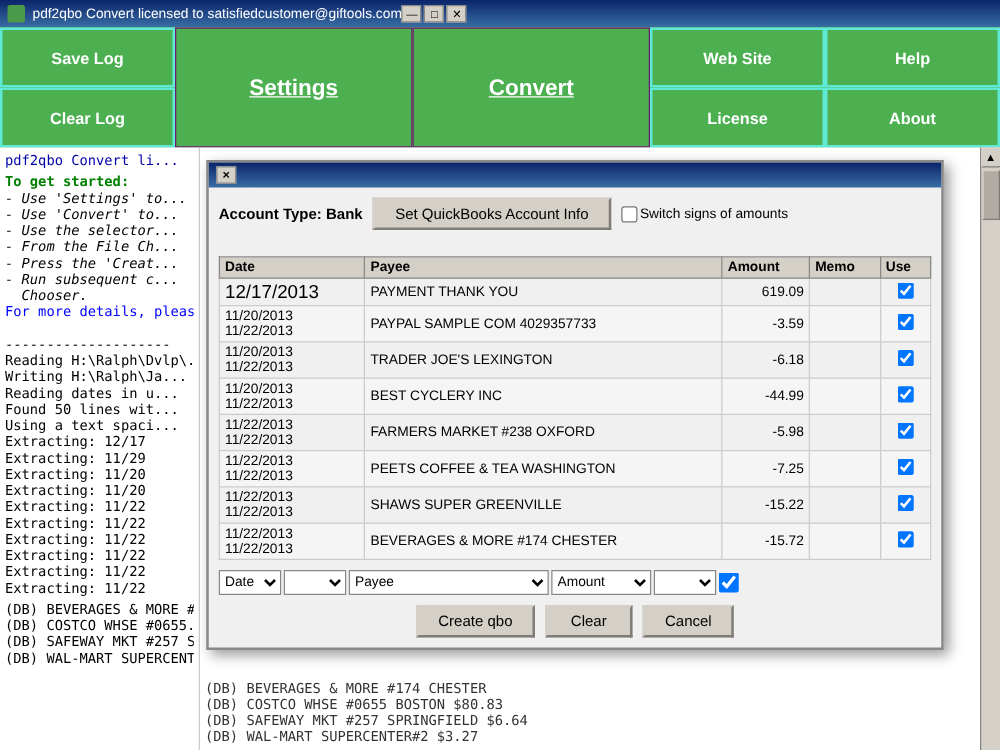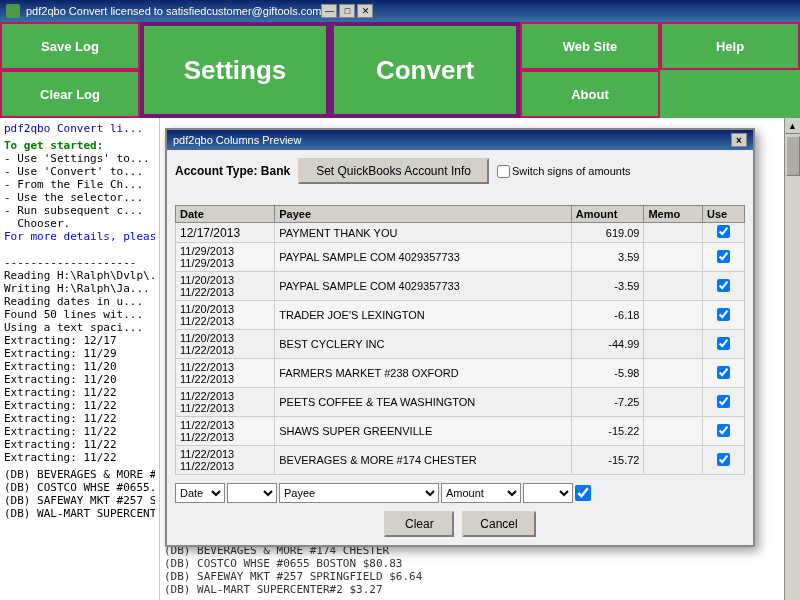--- a/index.html
+++ b/index.html
@@ -47,34 +47,35 @@
     
     #toolbar {
       background: #4caf50;
       display: grid;
       grid-template-columns: 140px 1fr 1fr 140px 140px;
       grid-template-rows: 48px 48px;
       height: 96px;
     }
     .toolbar-btn {
       background: #4caf50;
-      border: 2px solid #be185d;
+      border: 2px solid #5eead4;
       color: white;
       font-size: 14px;
       font-weight: bold;
       cursor: pointer;
       display: flex;
       align-items: center;
       justify-content: center;
       text-align: center;
     }
     .toolbar-btn.big {
       grid-row: span 2;
-      font-size: 26px;
-      border: 4px solid #701a75;
+      font-size: 18px;
+      border: 1px solid #701a75;
+      text-decoration: underline;
     }
     .toolbar-btn.small { font-size: 13px; }
 
     
     #content {
       display: flex;
       height: calc(600px - 22px - 96px);
       background: white;
     }
 
@@ -88,21 +89,21 @@
       border-right: 1px solid #ccc;
       font-family: monospace;
     }
     #log-panel .log-title {
       color: #0000aa;
       font-family: monospace;
       font-size: 11px;
       margin-bottom: 4px;
     }
     #log-panel .log-section-green { color: green; font-weight: bold; }
-    #log-panel .log-section-black { color: black; }
+    #log-panel .log-section-black { color: black; font-style: italic; }
     #log-panel .log-section-blue { color: blue; }
     #log-panel .log-line { white-space: nowrap; overflow: hidden; }
 
     
     #right-panel {
       flex: 1;
       position: relative;
       background: white;
     }
     #modal {
@@ -262,32 +263,34 @@
   </div>
 </div>
 
 <div id="toolbar">
   <div class="toolbar-btn small">Save Log</div>
   <div class="toolbar-btn big" style="grid-row: 1 / span 2; grid-column: 2;">Settings</div>
   <div class="toolbar-btn big" style="grid-row: 1 / span 2; grid-column: 3;">Convert</div>
   <div class="toolbar-btn small">Web Site</div>
   <div class="toolbar-btn small">Help</div>
   <div class="toolbar-btn small">Clear Log</div>
+  <div class="toolbar-btn small">License</div>
   <div class="toolbar-btn small">About</div>
 </div>
 
 <div id="content">
 
   <div id="log-panel">
     <div class="log-title">pdf2qbo Convert li<span>...</span></div>
     <div class="log-section-green log-line">To get started:</div>
     <div class="log-section-black log-line">- Use 'Settings' to...</div>
     <div class="log-section-black log-line">- Use 'Convert' to...</div>
+    <div class="log-section-black log-line">- Use the selector...</div>
     <div class="log-section-black log-line">- From the File Ch...</div>
-    <div class="log-section-black log-line">- Use the selector...</div>
+    <div class="log-section-black log-line">- Press the 'Creat...</div>
     <div class="log-section-black log-line">- Run subsequent c...</div>
     <div class="log-section-black log-line">&nbsp;&nbsp;Chooser.</div>
     <div class="log-section-blue log-line">For more details, pleas...</div>
     <div class="log-line">&nbsp;</div>
     <div class="log-line">--------------------</div>
     <div class="log-line">Reading H:\Ralph\Dvlp\...</div>
     <div class="log-line">Writing H:\Ralph\Ja...</div>
     <div class="log-line">Reading dates in u...</div>
     <div class="log-line">Found 50 lines wit...</div>
     <div class="log-line">Using a text spaci...</div>
@@ -311,21 +314,20 @@
 
     <div style="padding: 4px; font-family: monospace; font-size: 11px; color: #333; position: absolute; bottom: 0; left: 0; right: 16px;">
       <div>(DB) BEVERAGES &amp; MORE #174 CHESTER</div>
       <div>(DB) COSTCO WHSE #0655 BOSTON $80.83</div>
       <div>(DB) SAFEWAY MKT #257 SPRINGFIELD $6.64</div>
       <div>(DB) WAL-MART SUPERCENTER#2 $3.27</div>
     </div>
 
     <div id="modal">
       <div id="modal-titlebar">
-        <span id="modal-title-text">pdf2qbo Columns Preview</span>
         <div id="modal-close">×</div>
       </div>
       <div id="modal-body">
 
         <div id="account-type-row">
           <span id="account-type-label"><strong>Account Type:</strong>&nbsp;<span>Bank</span></span>
           <button class="action-btn">Set QuickBooks Account Info</button>
           <label class="checkbox-label">
             <input type="checkbox" style="">
             <span>Switch signs of amounts</span>
@@ -337,33 +339,23 @@
             <tr>
               <th>Date</th>
               <th>Payee</th>
               <th class="amount-col">Amount</th>
               <th>Memo</th>
               <th class="use-col">Use</th>
             </tr>
           </thead>
           <tbody id="table-body">
           <tr>
-                <td style="font-size: 12px;">12/17/2013</td>
+                <td style="font-size: 15px;">12/17/2013</td>
                 <td>PAYMENT THANK YOU</td>
                 <td class="amount-col">619.09</td>
-                <td style="min-width: 30px;"></td>
-                <td class="use-col"><input type="checkbox" checked="" style=""></td>
-              </tr>
-              <tr>
-                <td style="font-size: 11px;">
-                  <div>11/29/2013</div>
-                  <div>11/29/2013</div>
-                </td>
-                <td>PAYPAL SAMPLE COM  4029357733</td>
-                <td class="amount-col">3.59</td>
                 <td style="min-width: 30px;"></td>
                 <td class="use-col"><input type="checkbox" checked="" style=""></td>
               </tr>
               <tr>
                 <td style="font-size: 11px;">
                   <div>11/20/2013</div>
                   <div>11/22/2013</div>
                 </td>
                 <td>PAYPAL SAMPLE COM  4029357733</td>
                 <td class="amount-col">-3.59</td>
@@ -447,20 +439,21 @@
           <select class="col-select col-select-medium">
             <option>Amount</option>
           </select>
           <select class="col-select col-select-narrow">
             <option></option>
           </select>
           <input type="checkbox" class="col-checkbox" checked="" style="">
         </div>
 
         <div id="action-row">
+          <button class="action-btn">Create qbo</button>
           <button class="action-btn">Clear</button>
           <button class="action-btn">Cancel</button>
         </div>
       </div>
     </div>
 
     <div id="main-scrollbar" style="position:absolute; right:0; top:0; bottom:0; width:16px;">
       <div class="main-scroll-arrow">▲</div>
       <div class="main-scroll-thumb"></div>
     </div>

